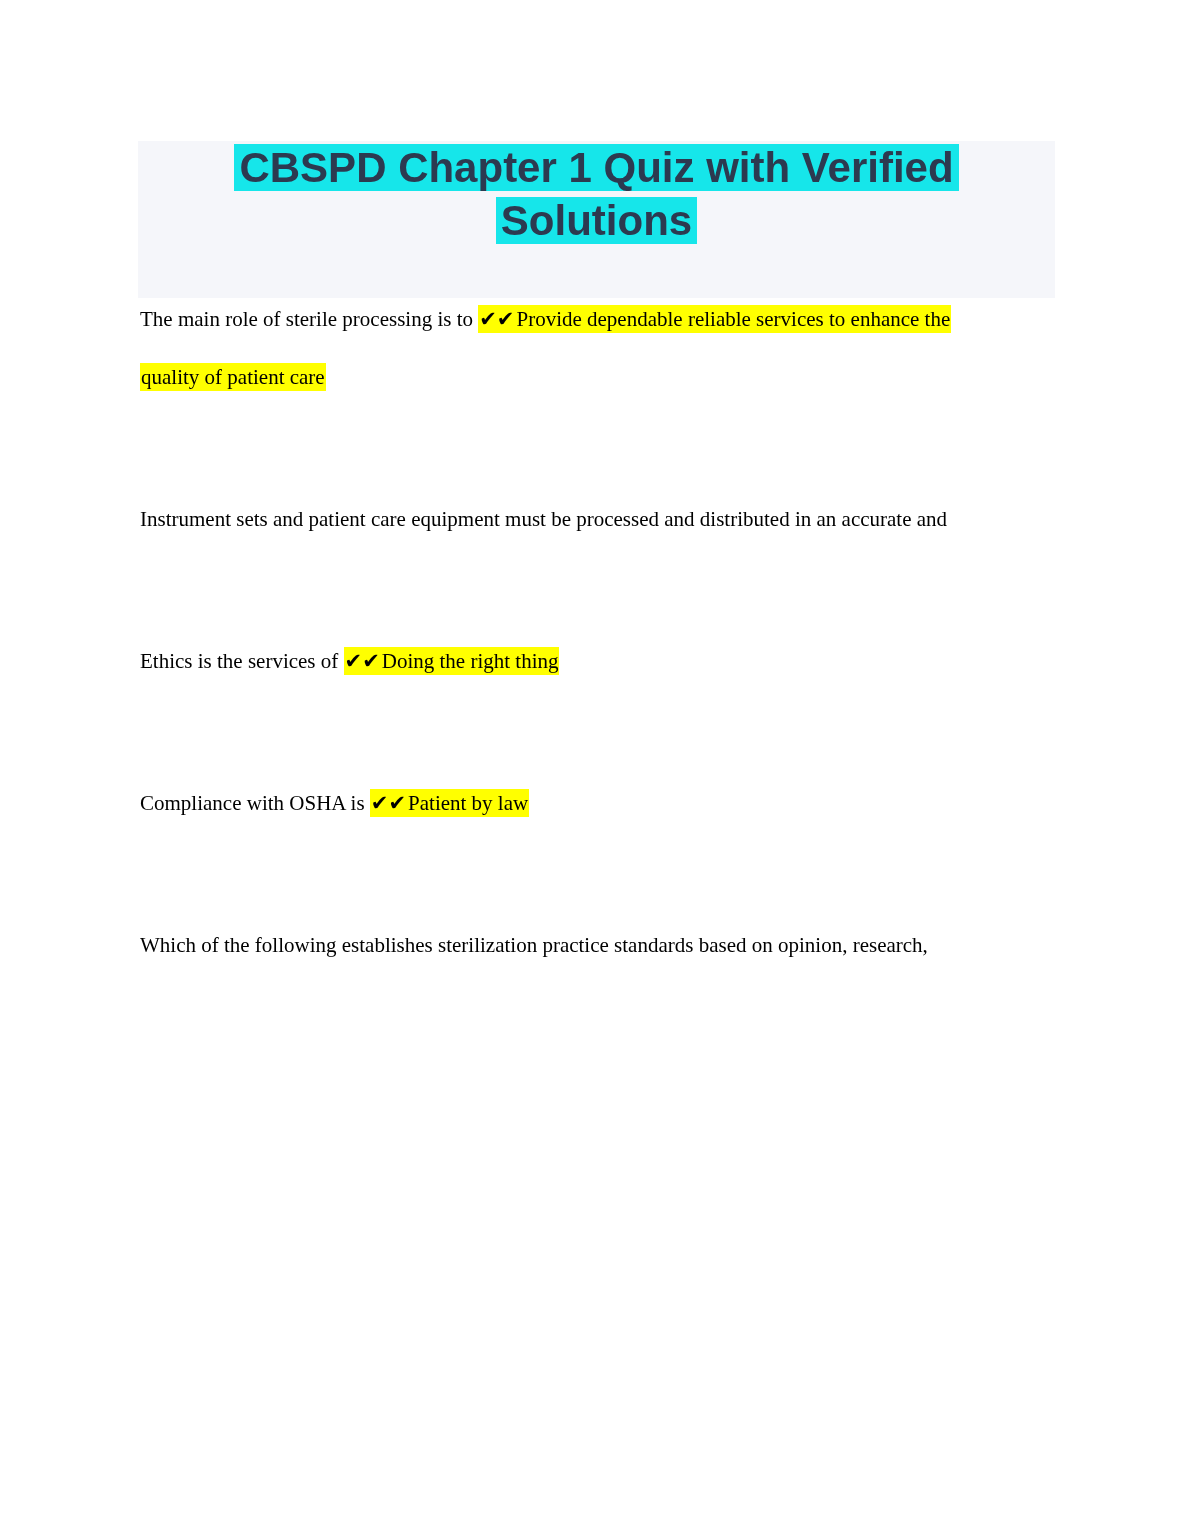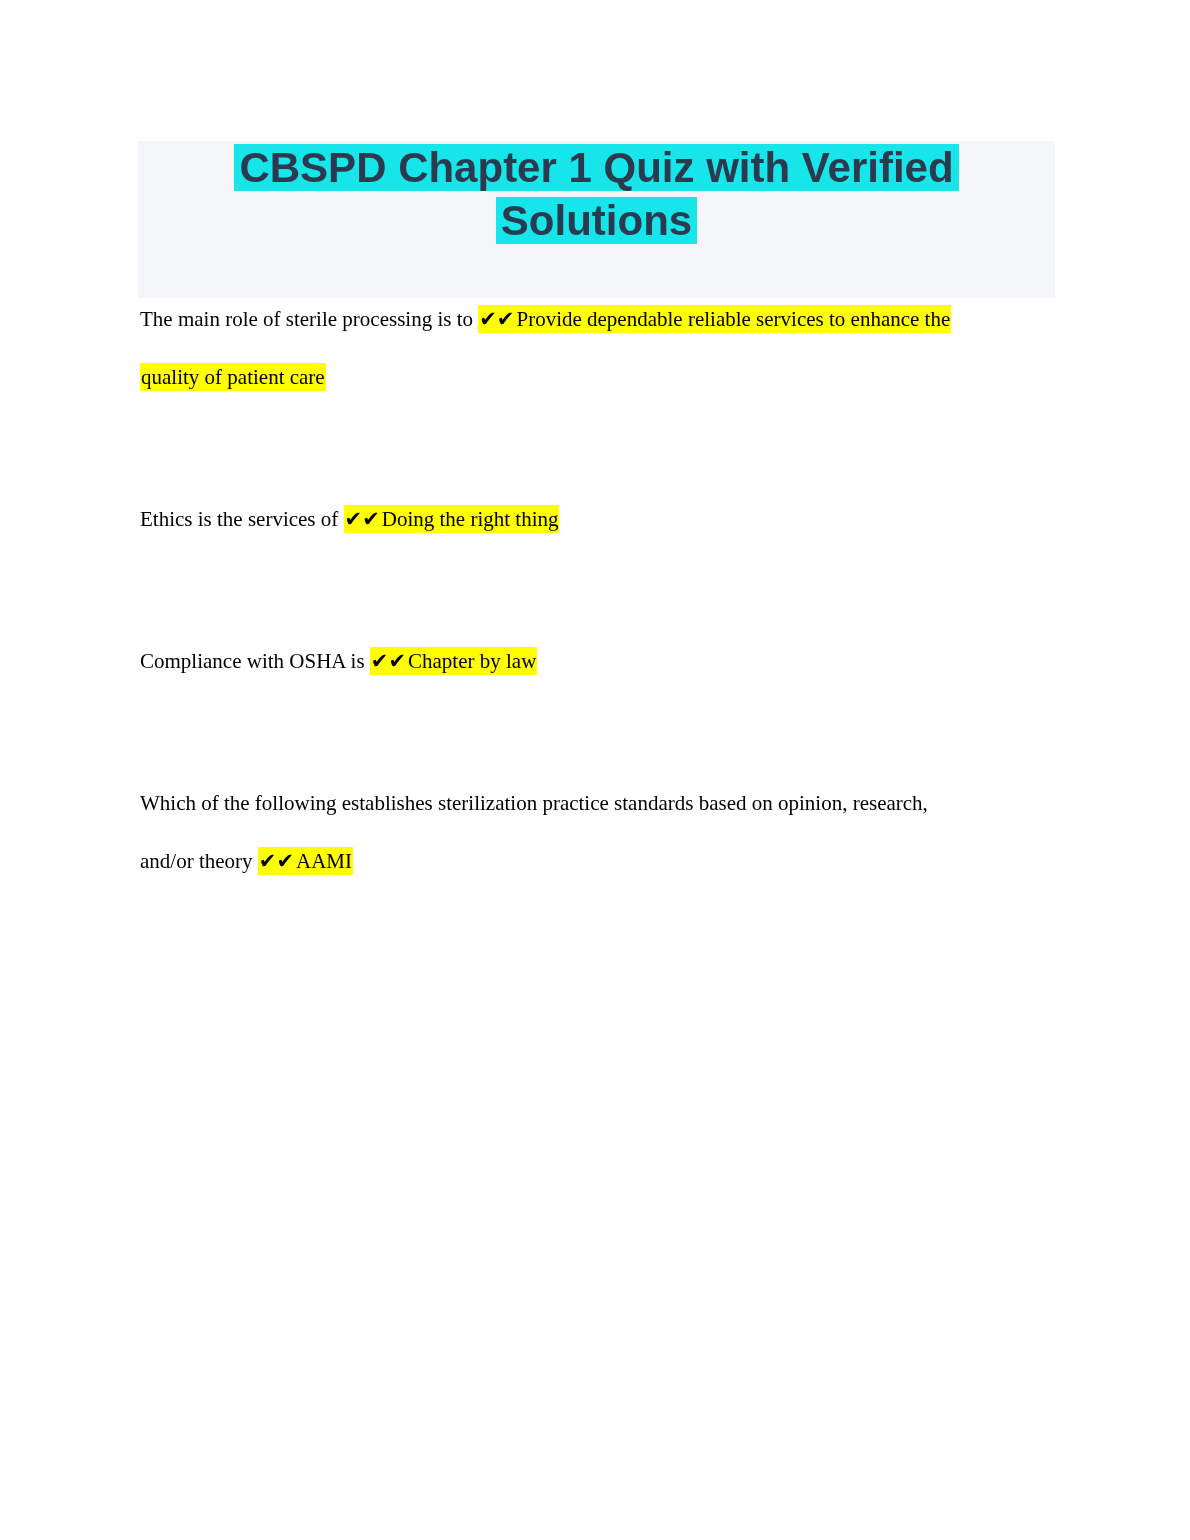--- a/index.html
+++ b/index.html
@@ -65,32 +65,32 @@
   </div>
 
   <div class="content">
 
     <div class="qa-paragraph">
       <div class="text-line"><span>The main role of sterile processing is to </span><span class="hl check">✔✔</span><span class="hl">Provide dependable reliable services to enhance the</span></div>
       <div class="text-line"><span class="hl">quality of patient care</span></div>
     </div>
 
     <div class="qa-paragraph">
+      <div class="text-line"><span>Instrument sets and patient care equipment must be processed and distributed in an accurate and</span></div>
     </div>
 
     <div class="qa-paragraph">
       <div class="text-line"><span>Ethics is the services of </span><span class="hl check">✔✔</span><span class="hl">Doing the right thing</span></div>
     </div>
 
     <div class="qa-paragraph">
-      <div class="text-line"><span>Compliance with OSHA is </span><span class="hl check">✔✔</span><span class="hl">Chapter by law</span></div>
+      <div class="text-line"><span>Compliance with OSHA is </span><span class="hl check">✔✔</span><span class="hl">Patient by law</span></div>
     </div>
 
     <div class="qa-paragraph">
       <div class="text-line"><span>Which of the following establishes sterilization practice standards based on opinion, research,</span></div>
-      <div class="text-line"><span>and/or theory </span><span class="hl check">✔✔</span><span class="hl">AAMI</span></div>
     </div>
 
     <div class="qa-paragraph">
     </div>
 
   </div>
 </div>
 
 </body></html>

